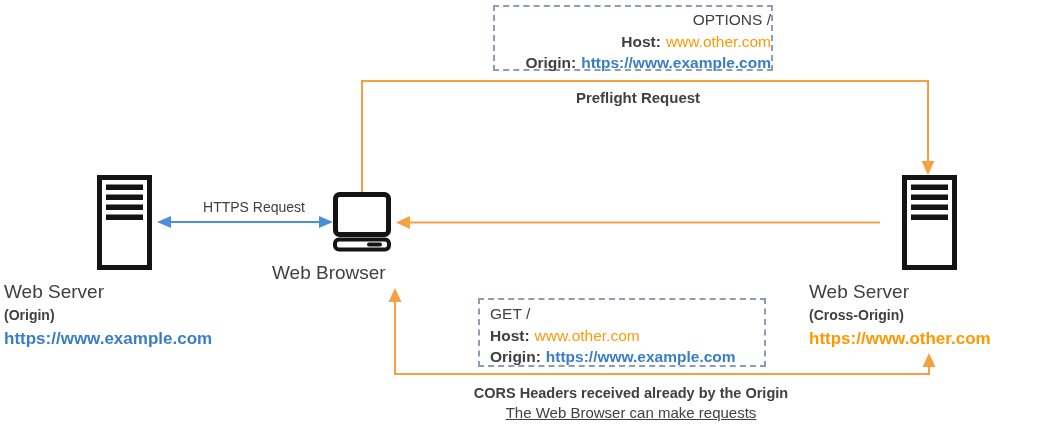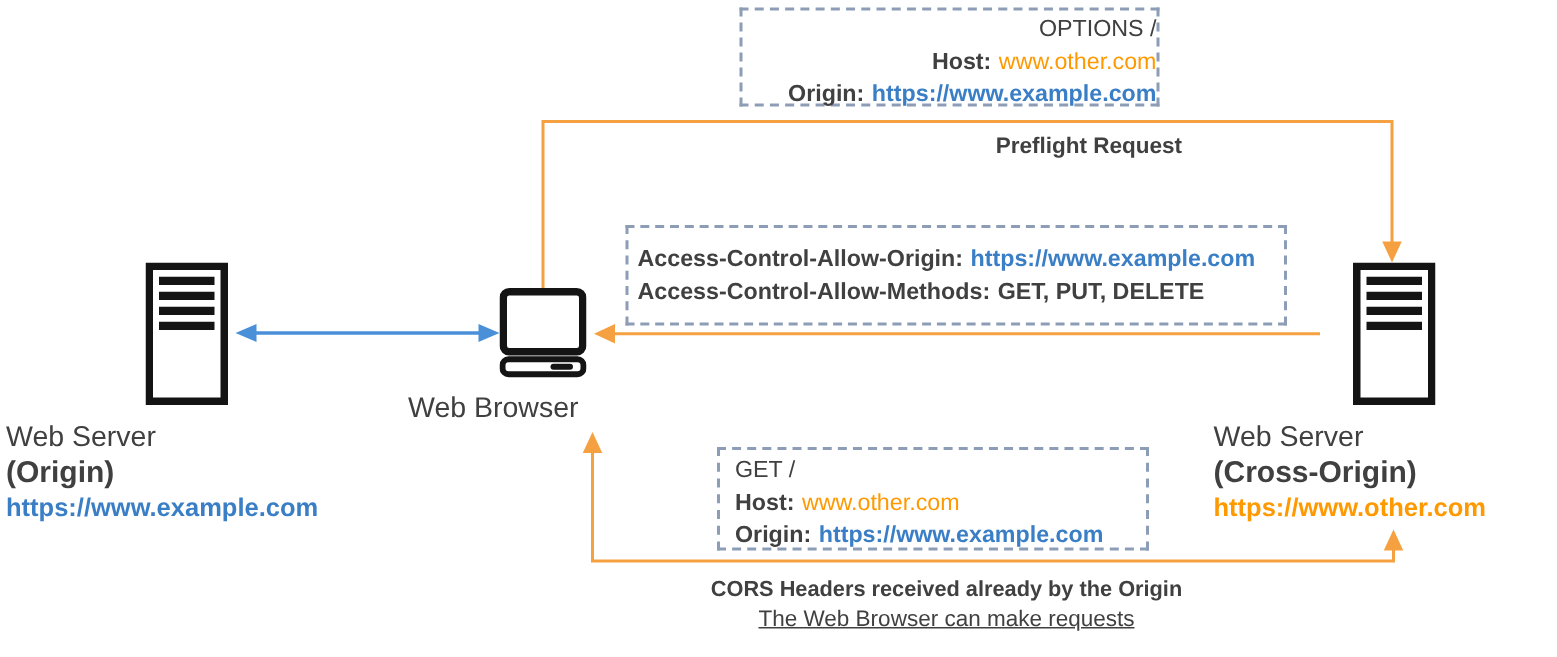--- a/index.html
+++ b/index.html
@@ -27,40 +27,40 @@
     background: #ffffff;
   }
   .box-line { font-size: 15.5px; line-height: 21.5px; color: var(--dark-text, #404040); white-space: nowrap; }
   .k { font-weight: bold; margin-right: 5px; }
   .bold { font-weight: bold; }
   .v-orange { font-weight: normal; color: var(--orange-text, #FF9900); }
   .v-blue { font-weight: bold; color: var(--blue-text, #3A7EC6); }
 
   .flow-label {
     position: absolute;
-    text-align: right;
+    text-align: center;
     font-weight: bold;
     font-size: 15px;
     color: var(--dark-text, #404040);
     white-space: nowrap;
   }
   .small-label {
     position: absolute;
     text-align: center;
     font-size: 14px;
     color: var(--dark-text, #404040);
     white-space: nowrap;
   }
   .caption { position: absolute; text-align: center; color: var(--dark-text, #404040); }
   .caption .cap1 { font-weight: bold; font-size: 14.5px; line-height: 20px; }
   .caption .cap2 { font-size: 15px; line-height: 20px; text-decoration: underline; }
 
   .node-labels { position: absolute; text-align: left; color: var(--dark-text, #404040); }
   .node-title { font-size: 19px; line-height: 24px; }
-  .node-subtitle { font-size: 20px; font-weight: bold; line-height: 23px; }
+  .node-subtitle { font-size: 14px; font-weight: bold; line-height: 23px; }
   .node-url { font-size: 17px; font-weight: bold; line-height: 24px; white-space: nowrap; }
   .url-blue { color: var(--blue-text, #3A7EC6); }
   .url-orange { color: var(--orange-text, #FF9900); }
 </style>
 </head>
 <body>
 
 <div class="canvas">
 
   <svg class="wires" viewBox="0 0 1038 438">
@@ -122,32 +122,29 @@
       <rect x="9" y="29.5" width="37" height="5.5" fill="#141414"></rect>
       <rect x="9" y="39.5" width="37" height="5.5" fill="#141414"></rect>
     </svg>
   </div>
   <div class="node-labels" style="left:809px; top:280px; width:240px;">
     <div class="node-title">Web Server</div>
     <div class="node-subtitle">(Cross-Origin)</div>
     <div class="node-url url-orange">https://www.other.com</div>
   </div>
 
+  <div class="small-label" style="left:179px; top:199px; width:150px;">HTTPS Request</div>
 
   <div class="dashed-box" style="left:493px; top:5px; width:280px; height:66px; padding:2px 0 0 10px;text-align:right;">
     <div class="box-line">OPTIONS /</div>
     <div class="box-line"><span class="k">Host:</span><span class="v-orange">www.other.com</span></div>
     <div class="box-line"><span class="k">Origin:</span><span class="v-blue">https://www.example.com</span></div>
   </div>
   <div class="flow-label" style="left:488px; top:89px; width:300px;">Preflight Request</div>
 
-  <div class="dashed-box" style="left:417px; top:150px; width:441px; height:67px; padding:10px 0 0 6px;">
-    <div class="box-line"><span class="k">Access-Control-Allow-Origin:</span><span class="v-blue">https://www.example.com</span></div>
-    <div class="box-line"><span class="k">Access-Control-Allow-Methods:</span><span class="bold">GET, PUT, DELETE</span></div>
-  </div>
 
   <div class="dashed-box" style="left:478px; top:298px; width:288px; height:69px; padding:3px 0 0 10px;">
     <div class="box-line">GET /</div>
     <div class="box-line"><span class="k">Host:</span><span class="v-orange">www.other.com</span></div>
     <div class="box-line"><span class="k">Origin:</span><span class="v-blue">https://www.example.com</span></div>
   </div>
   <div class="caption" style="left:431px; top:383px; width:400px;">
     <div class="cap1">CORS Headers received already by the Origin</div>
     <div class="cap2">The Web Browser can make requests</div>
   </div>

